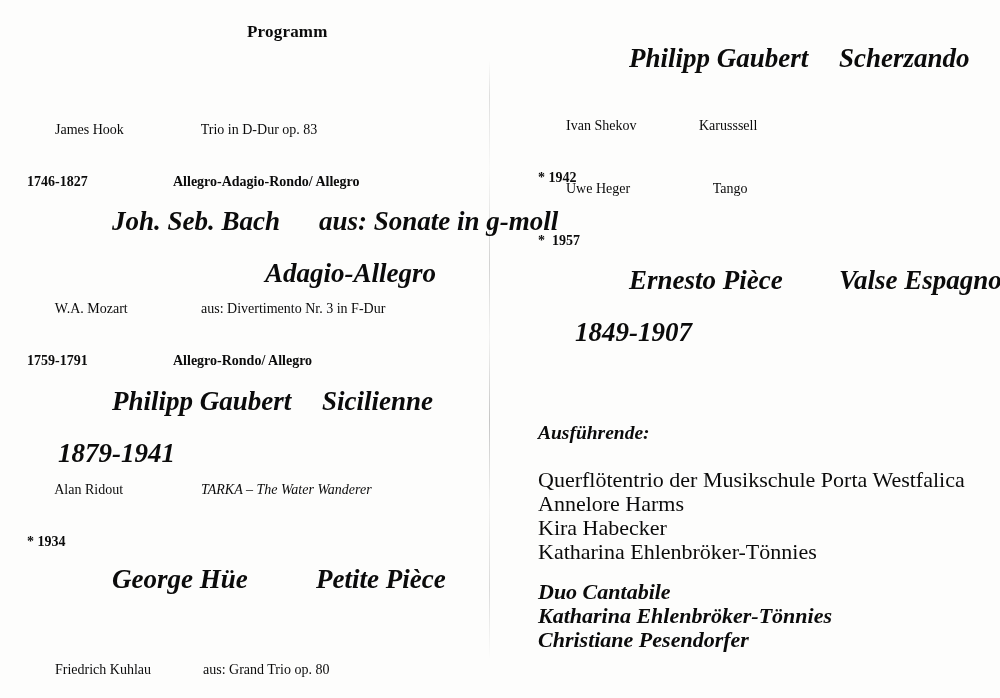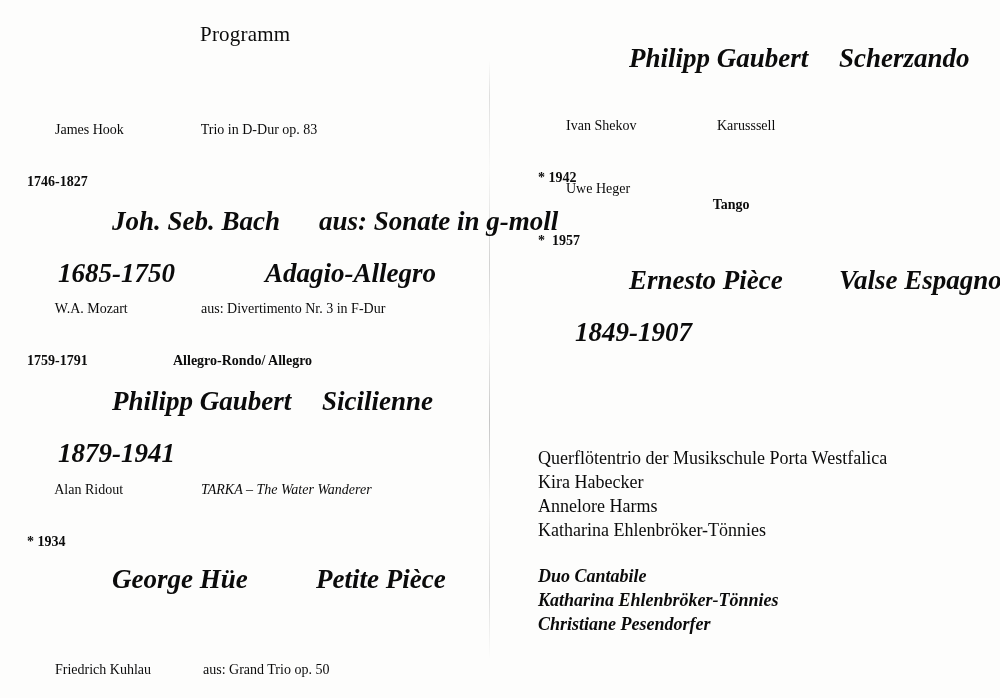--- a/index.html
+++ b/index.html
@@ -41,23 +41,24 @@
         rgba(150,150,150,0.12) 74%,
         rgba(150,150,150,0.34) 88%,
         rgba(160,160,160,0) 100%);
   }
 
   .col-left  { position: absolute; left: 0; top: 0; width: 500px; height: 698px; }
   .col-right { position: absolute; left: 500px; top: 0; width: 500px; height: 698px; }
 
   .heading {
     position: absolute;
-    font-weight: normal;
-    font-size: 21px;
+    font-weight: bold;
+    font-size: 17px;
     letter-spacing: 0.2px;
+    margin-left: 47px;
   }
 
   
   .entry { position: absolute; }
 
   .composer, .work { position: absolute; white-space: pre; }
 
   .plain .composer,
   .plain .work {
     font-style: normal;
@@ -76,21 +77,21 @@
 
   .life { display: block; font-weight: bold; }
 
   .performers { position: absolute; }
   .performers-title {
     font-style: italic;
     font-weight: bold;
     font-size: 19.5px;
   }
   .performer-line {
-    font-size: 18px;
+    font-size: 22px;
     line-height: 24px;
     white-space: pre;
   }
   .group-ensemble .performer-line { font-style: normal; font-weight: normal; }
   .group-duo .performer-line { font-style: italic; font-weight: bold; }
 </style>
 </head>
 <body>
 
 <div class="page">
@@ -101,27 +102,27 @@
 
     <div class="heading" style="left:200px; top:22px;">Programm</div>
 
     <div class="entry plain">
       <div class="composer" style="left:27px; top:91px;">
         <span>James Hook</span>
         <span class="life">1746-1827</span>
       </div>
       <div class="work" style="left:173px; top:91px;">
         <span>Trio in D-Dur op. 83</span>
+        <span class="life">Allegro-Adagio-Rondo/ Allegro</span>
       </div>
     </div>
 
     <div class="entry emph">
       <div class="composer" style="left:58px; top:182px;">
         <span>Joh. Seb. Bach</span>
-        <span class="life">1685-1750</span>
       </div>
       <div class="work" style="left:265px; top:182px;">
         <span>aus: Sonate in g-moll</span>
         <span class="life">Adagio-Allegro</span>
       </div>
     </div>
 
     <div class="entry plain">
       <div class="composer" style="left:27px; top:270px;">
         <span>W.A. Mozart</span>
@@ -161,21 +162,21 @@
         <span>Petite Pièce</span>
       </div>
     </div>
 
     <div class="entry plain">
       <div class="composer" style="left:27px; top:631px;">
         <span>Friedrich Kuhlau</span>
         
       </div>
       <div class="work" style="left:175px; top:631px;">
-        <span>aus: Grand Trio op. 50</span>
+        <span>aus: Grand Trio op. 80</span>
         
       </div>
     </div>
 
   </div>
 
   <div class="col-right">
 
     <div class="entry emph">
       <div class="composer" style="left:75px; top:19px;">
@@ -184,55 +185,56 @@
       <div class="work" style="left:285px; top:19px;">
         <span>Scherzando</span>
       </div>
     </div>
 
     <div class="entry plain">
       <div class="composer" style="left:38px; top:87px;">
         <span>Ivan Shekov</span>
         <span class="life">* 1942</span>
       </div>
-      <div class="work" style="left:189px; top:87px;">
+      <div class="work" style="left:171px; top:87px;">
         <span>Karusssell</span>
       </div>
     </div>
 
     <div class="entry plain">
       <div class="composer" style="left:38px; top:150px;">
         <span>Uwe Heger</span>
         <span class="life">*  1957</span>
       </div>
-      <div class="work" style="left:185px; top:166px;font-weight:bold;">
+      <div class="work" style="left:185px; top:150px;">
         <span>Tango</span>
       </div>
     </div>
 
     <div class="entry emph">
       <div class="composer" style="left:75px; top:241px;">
         <span>Ernesto Pièce</span>
         <span class="life">1849-1907</span>
       </div>
       <div class="work" style="left:285px; top:241px;">
         <span>Valse Espagnole op. 57</span>
       </div>
     </div>
 
     <div class="performers" style="left:38px; top:422px;">
+      <div class="performers-title">Ausführende:</div>
 
       <div class="group-ensemble" style="margin-top:24px;">
         <div class="performer-line">Querflötentrio der Musikschule Porta Westfalica</div>
+        <div class="performer-line">Annelore Harms</div>
         <div class="performer-line">Kira Habecker</div>
-        <div class="performer-line">Annelore Harms</div>
         <div class="performer-line">Katharina Ehlenbröker-Tönnies</div>
       </div>
 
-      <div class="group-duo" style="margin-top:22px;">
+      <div class="group-duo" style="margin-top:16px;">
         <div class="performer-line">Duo Cantabile</div>
         <div class="performer-line">Katharina Ehlenbröker-Tönnies</div>
         <div class="performer-line">Christiane Pesendorfer</div>
       </div>
     </div>
 
   </div>
 </div>
 
 </body></html>

